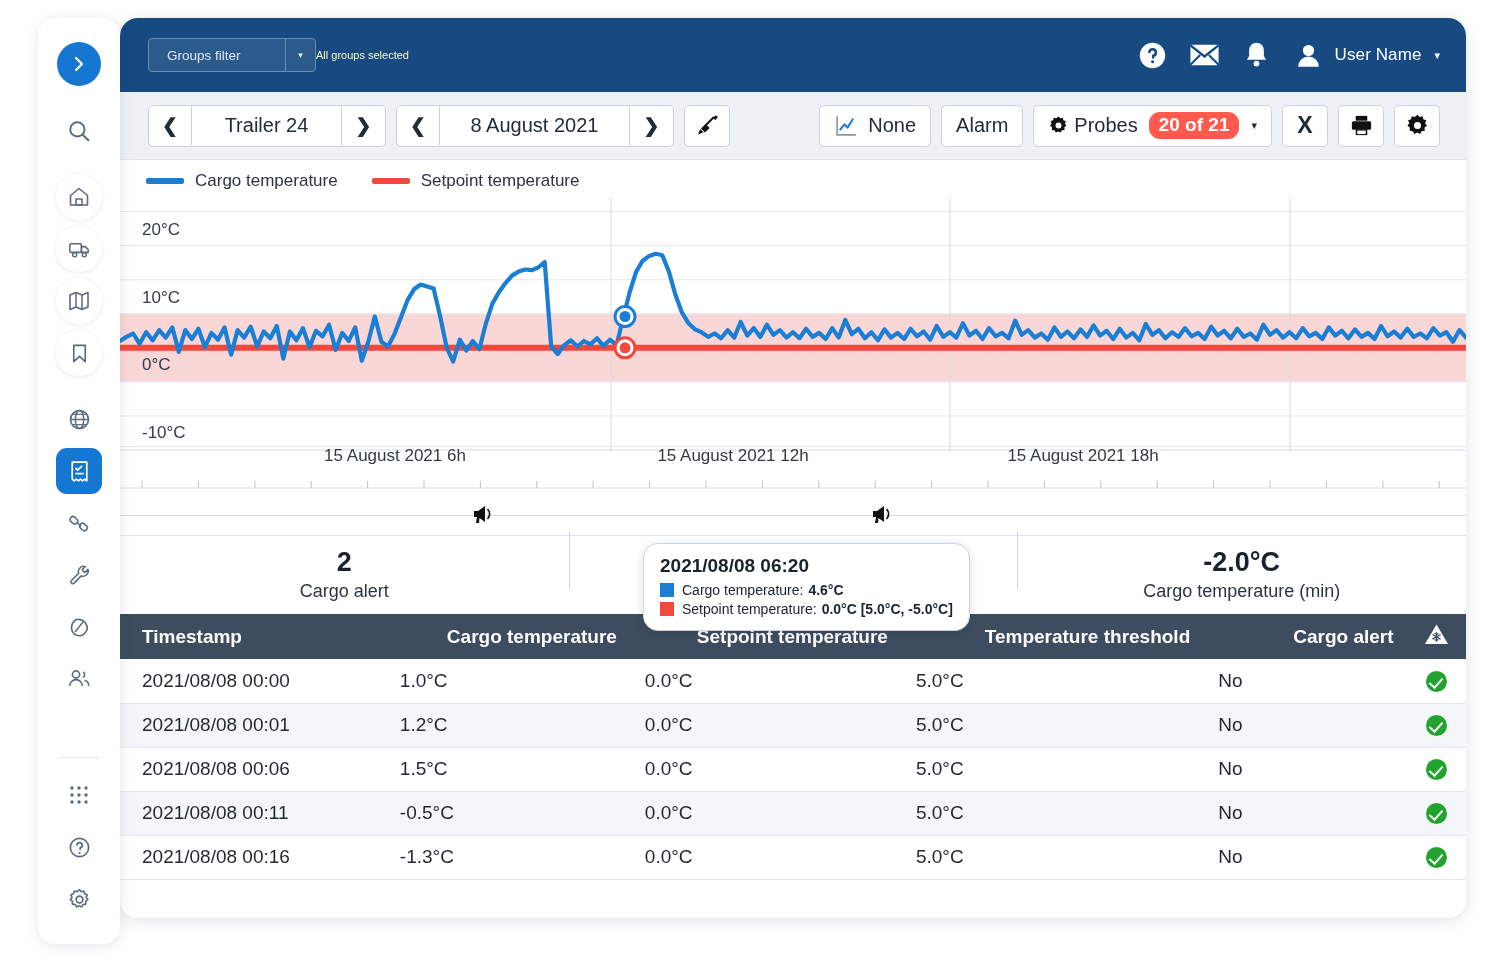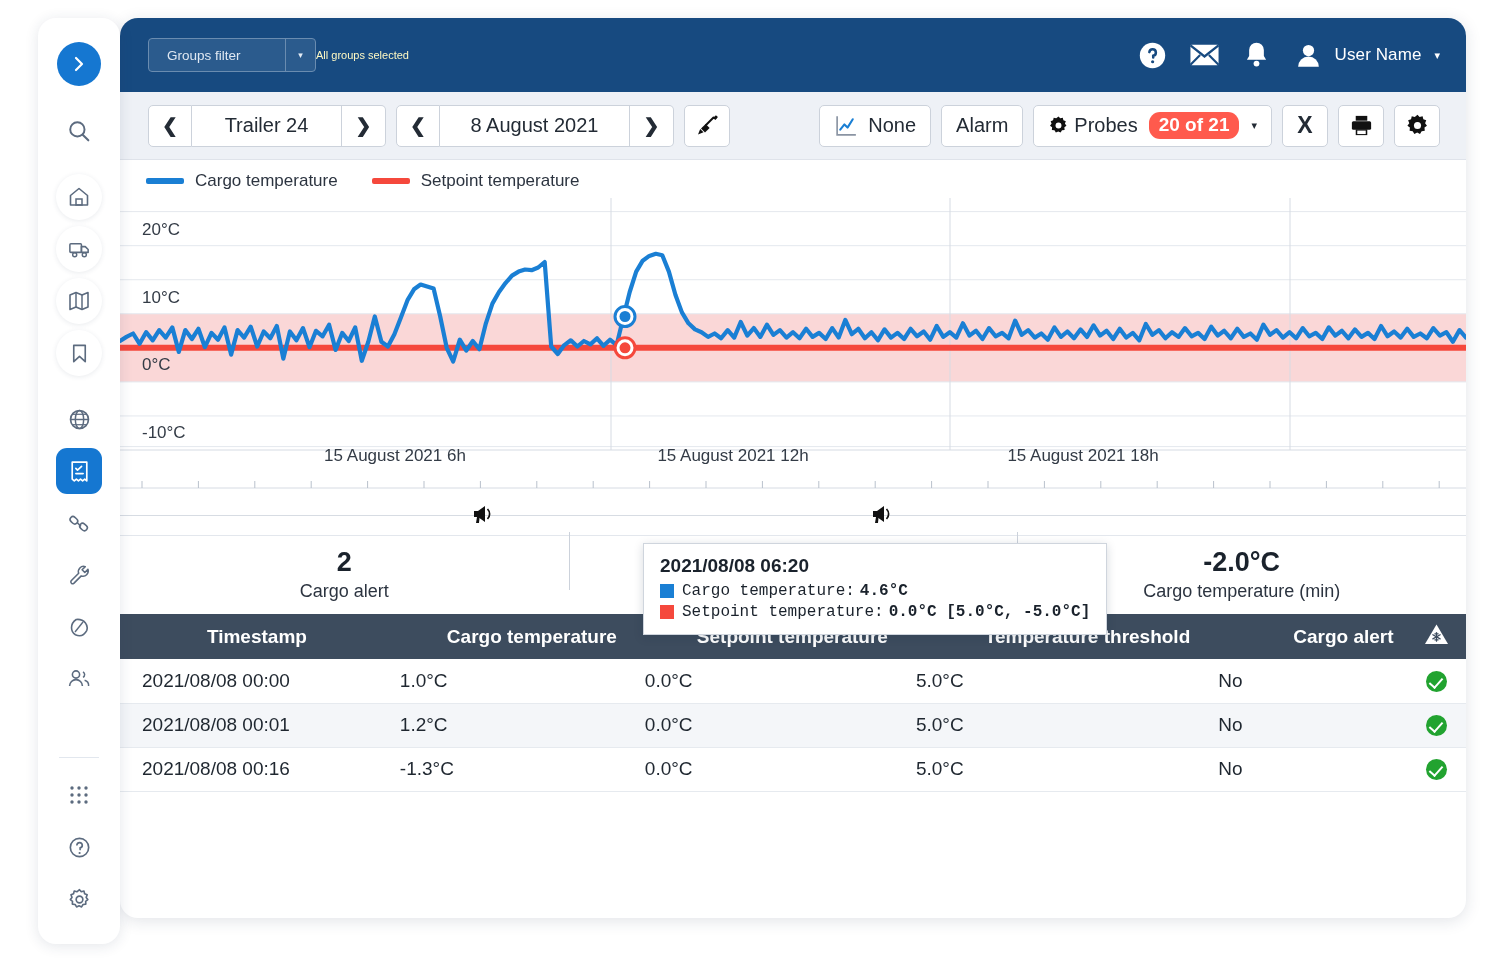--- a/index.html
+++ b/index.html
@@ -243,21 +243,21 @@
   #table thead th {
     background: #3d4c5e;
     color: #fff;
     font-size: 19px;
     font-weight: bold;
     height: 45px;
     padding: 0 14px;
     text-align: right;
     white-space: nowrap;
   }
-  #table thead th.first { text-align: center; padding-left: 22px; }
+  #table thead th.first { text-align: left; padding-left: 22px; }
   #table thead th.flagcol { width: 56px; text-align: center; padding: 0; }
   #table tbody td {
     font-size: 19px;
     color: #1f2730;
     height: 44px;
     padding: 0 14px;
     text-align: left;
     border-bottom: 1px solid #e6eaef;
     white-space: nowrap;
   }
@@ -282,28 +282,28 @@
     border-width: 0 2.6px 2.6px 0;
     transform: rotate(42deg);
   }
 
   
   #tooltip {
     position: absolute;
     left: 523px; top: 345px;
     background: #fff;
     border: 1px solid #cfd5dd;
-    border-radius: 0;
+    border-radius: 15px;
     box-shadow: 0 2px 9px rgba(20,35,60,.17);
     padding: 11px 16px 13px 16px;
     z-index: 30;
     white-space: nowrap;
   }
   #tooltip .tt-title { font-size: 19px; font-weight: bold; color: #1a222c; margin-bottom: 5px; }
-  #tooltip .tt-row { font-size: 16px; color: #1a222c; display: flex; align-items: center; margin-top: 3px; font-family: Liberation Mono, monospace; }
+  #tooltip .tt-row { font-size: 14px; color: #1a222c; display: flex; align-items: center; margin-top: 3px; }
   #tooltip .tt-sw { width: 14px; height: 14px; margin-right: 8px; display: inline-block; }
   #tooltip .tt-strong { font-weight: bold; margin-left: 5px; }
 </style>
 </head>
 <body>
 
 <div id="app">
 
   <div id="rail">
     <div class="rail-logo">
@@ -684,20 +684,36 @@
           </tr>
           <tr>
             <td class="first">2021/08/08 00:01</td>
             <td>1.2°C</td>
             <td>0.0°C</td>
             <td>5.0°C</td>
             <td>No</td>
             <td class="flagcol"><span class="ok-badge"></span></td>
           </tr>
           <tr>
+            <td class="first">2021/08/08 00:06</td>
+            <td>1.5°C</td>
+            <td>0.0°C</td>
+            <td>5.0°C</td>
+            <td>No</td>
+            <td class="flagcol"><span class="ok-badge"></span></td>
+          </tr>
+          <tr>
+            <td class="first">2021/08/08 00:11</td>
+            <td>-0.5°C</td>
+            <td>0.0°C</td>
+            <td>5.0°C</td>
+            <td>No</td>
+            <td class="flagcol"><span class="ok-badge"></span></td>
+          </tr>
+          <tr>
             <td class="first">2021/08/08 00:16</td>
             <td>-1.3°C</td>
             <td>0.0°C</td>
             <td>5.0°C</td>
             <td>No</td>
             <td class="flagcol"><span class="ok-badge"></span></td>
           </tr>
         </tbody>
     </table>
 

